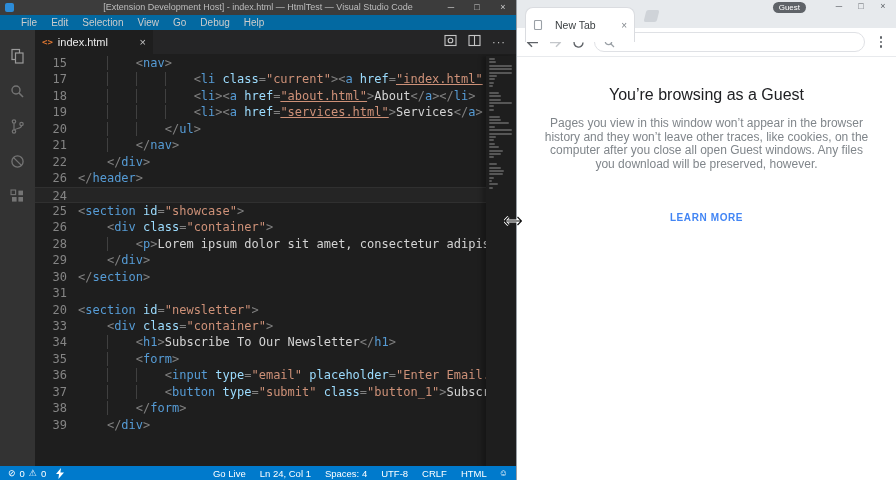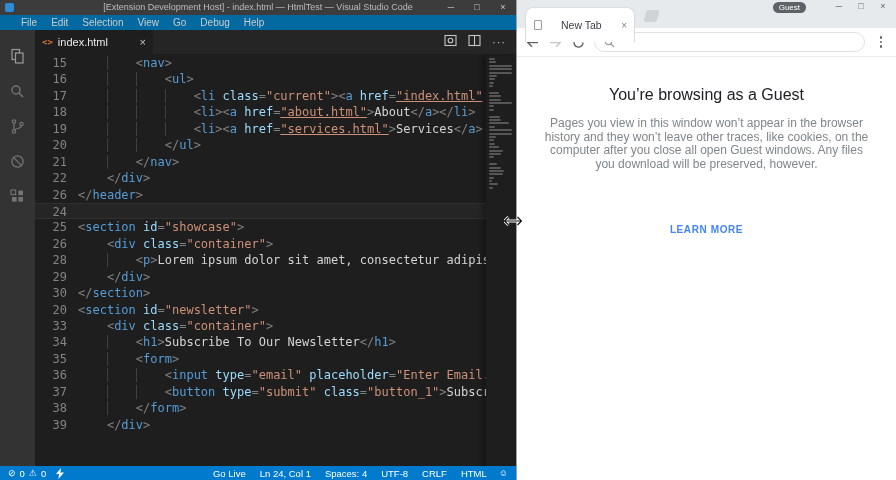--- a/index.html
+++ b/index.html
@@ -57,21 +57,21 @@
   .sb-right { margin-left:auto; display:flex; align-items:center; gap:14px; }
   .sb-item { white-space:nowrap; }
   .sb-ico { font-size:9px; }
 
   
   .browser { position:absolute; left:516px; top:0; width:380px; height:480px; background:#ffffff;
     border-left:1px solid #9aa0a6; }
   .tabstrip { position:relative; height:28px; background:#e7eaed; }
   .b-tab { position:absolute; left:8px; top:7px; width:110px; height:21px; background:#ffffff;
     border:1px solid #dadce0; border-bottom:none; border-radius:8px 8px 0 0;
-    display:flex; align-items:center; padding:17px 7px; gap:18px; }
+    display:flex; align-items:center; padding:17px 7px; gap:12px; }
   .b-tab-title { font-size:10.5px; color:#3c4043; }
   .b-tab-close { margin-left:auto; color:#80868b; font-size:10px; }
   .newtab-btn { position:absolute; left:128px; top:10px; width:13px; height:12px; background:#cfd3d8;
     transform:skewX(-14deg); border-radius:2px; }
   .guest-chip { position:absolute; right:90px; top:2px; height:11px; padding:0 6px; background:#5f6368;
     border-radius:6px; color:#ffffff; font-size:8px; display:flex; align-items:center; }
   .b-controls { position:absolute; right:2px; top:0; display:flex; }
   .b-ctrl { width:22px; height:14px; line-height:13px; text-align:center; font-size:9px; color:#5f6368; }
 
   .toolbar { height:29px; background:#ffffff; border-bottom:1px solid #e8eaed;
@@ -80,21 +80,21 @@
   .omnibox { flex:1; height:20px; border:1px solid #dfe1e5; border-radius:11px; background:#ffffff;
     display:flex; align-items:center; padding:0 9px; gap:6px; }
   .omnibox input { border:none; outline:none; flex:1; font-size:11px; color:#202124; background:transparent;
     font-family:"Liberation Sans",sans-serif; }
   .menu-dots { display:flex; flex-direction:column; gap:2px; align-items:center; width:14px; }
   .menu-dots i { width:2.5px; height:2.5px; border-radius:50%; background:#5f6368; }
 
   .guest-content { text-align:center; padding:0 20px; }
   .guest-heading { margin-top:29px; font-size:16px; font-weight:400; color:#202124; }
   .guest-body { margin:13px auto 0; max-width:332px; font-size:12px; line-height:13.5px; color:#80868b; }
-  .learn-more { display:inline-block; margin-top:53px; font-size:10px; font-weight:bold;
+  .learn-more { display:inline-block; margin-top:41px; font-size:10px; font-weight:bold;
     letter-spacing:.6px; color:#4285f4; text-decoration:none; }
 
   .resize-cursor { position:absolute; left:504px; top:212px; z-index:50; }
 </style>
 </head>
 <body>
 
 <div class="vscode">
 
   <div class="vs-titlebar">
@@ -175,34 +175,34 @@
                 <line x1="6.5" y1="1.5" x2="6.5" y2="11.5" stroke="#c5c5c5" stroke-width="1.1"></line>
               </svg>
           </span>
           <span class="more-actions">···</span>
         </div>
       </div>
 
       <div class="editor">
         <div id="code-lines">
             <div class="code-line"><span class="lnum">15</span><span class="ltext"><span class="ind">    </span><span class="ind ig">    </span><span class="c-p">&lt;</span><span class="c-t">nav</span><span class="c-p">&gt;</span></span></div>
-            <div class="code-line"><span class="lnum">16</span><span class="ltext"><span class="ind">    </span><span class="ind ig">    </span><span class="ind ig">    </span><span class="c-p">&lt;</span><span class="c-t">ul</span><span class="c-p">&gt;</span></span></div>
             <div class="code-line"><span class="lnum">17</span><span class="ltext"><span class="ind">    </span><span class="ind ig">    </span><span class="ind ig">    </span><span class="ind ig">    </span><span class="c-p">&lt;</span><span class="c-t">li</span><span class="c-x"> </span><span class="c-a">class</span><span class="c-p">=</span><span class="c-s">"current"</span><span class="c-p">&gt;&lt;</span><span class="c-t">a</span><span class="c-x"> </span><span class="c-a">href</span><span class="c-p">=</span><span class="c-l">"index.html"</span></span></div>
             <div class="code-line"><span class="lnum">18</span><span class="ltext"><span class="ind">    </span><span class="ind ig">    </span><span class="ind ig">    </span><span class="ind ig">    </span><span class="c-p">&lt;</span><span class="c-t">li</span><span class="c-p">&gt;&lt;</span><span class="c-t">a</span><span class="c-x"> </span><span class="c-a">href</span><span class="c-p">=</span><span class="c-l">"about.html"</span><span class="c-p">&gt;</span><span class="c-x">About</span><span class="c-p">&lt;/</span><span class="c-t">a</span><span class="c-p">&gt;&lt;/</span><span class="c-t">li</span><span class="c-p">&gt;</span></span></div>
             <div class="code-line"><span class="lnum">19</span><span class="ltext"><span class="ind">    </span><span class="ind ig">    </span><span class="ind ig">    </span><span class="ind ig">    </span><span class="c-p">&lt;</span><span class="c-t">li</span><span class="c-p">&gt;&lt;</span><span class="c-t">a</span><span class="c-x"> </span><span class="c-a">href</span><span class="c-p">=</span><span class="c-l">"services.html"</span><span class="c-p">&gt;</span><span class="c-x">Services</span><span class="c-p">&lt;/</span><span class="c-t">a</span><span class="c-p">&gt;</span></span></div>
             <div class="code-line"><span class="lnum">20</span><span class="ltext"><span class="ind">    </span><span class="ind ig">    </span><span class="ind ig">    </span><span class="c-p">&lt;/</span><span class="c-t">ul</span><span class="c-p">&gt;</span></span></div>
             <div class="code-line"><span class="lnum">21</span><span class="ltext"><span class="ind">    </span><span class="ind ig">    </span><span class="c-p">&lt;/</span><span class="c-t">nav</span><span class="c-p">&gt;</span></span></div>
             <div class="code-line"><span class="lnum">22</span><span class="ltext"><span class="ind">    </span><span class="c-p">&lt;/</span><span class="c-t">div</span><span class="c-p">&gt;</span></span></div>
             <div class="code-line"><span class="lnum">26</span><span class="ltext"><span class="c-p">&lt;/</span><span class="c-t">header</span><span class="c-p">&gt;</span></span></div>
             <div class="code-line current"><span class="lnum">24</span><span class="ltext"></span></div>
             <div class="code-line"><span class="lnum">25</span><span class="ltext"><span class="c-p">&lt;</span><span class="c-t">section</span><span class="c-x"> </span><span class="c-a">id</span><span class="c-p">=</span><span class="c-s">"showcase"</span><span class="c-p">&gt;</span></span></div>
             <div class="code-line"><span class="lnum">26</span><span class="ltext"><span class="ind">    </span><span class="c-p">&lt;</span><span class="c-t">div</span><span class="c-x"> </span><span class="c-a">class</span><span class="c-p">=</span><span class="c-s">"container"</span><span class="c-p">&gt;</span></span></div>
             <div class="code-line"><span class="lnum">28</span><span class="ltext"><span class="ind">    </span><span class="ind ig">    </span><span class="c-p">&lt;</span><span class="c-t">p</span><span class="c-p">&gt;</span><span class="c-x">Lorem ipsum dolor sit amet, consectetur adipis</span></span></div>
             <div class="code-line"><span class="lnum">29</span><span class="ltext"><span class="ind">    </span><span class="c-p">&lt;/</span><span class="c-t">div</span><span class="c-p">&gt;</span></span></div>
             <div class="code-line"><span class="lnum">30</span><span class="ltext"><span class="c-p">&lt;/</span><span class="c-t">section</span><span class="c-p">&gt;</span></span></div>
+            <div class="code-line"><span class="lnum">31</span><span class="ltext"></span></div>
             <div class="code-line"><span class="lnum">20</span><span class="ltext"><span class="c-p">&lt;</span><span class="c-t">section</span><span class="c-x"> </span><span class="c-a">id</span><span class="c-p">=</span><span class="c-s">"newsletter"</span><span class="c-p">&gt;</span></span></div>
             <div class="code-line"><span class="lnum">33</span><span class="ltext"><span class="ind">    </span><span class="c-p">&lt;</span><span class="c-t">div</span><span class="c-x"> </span><span class="c-a">class</span><span class="c-p">=</span><span class="c-s">"container"</span><span class="c-p">&gt;</span></span></div>
             <div class="code-line"><span class="lnum">34</span><span class="ltext"><span class="ind">    </span><span class="ind ig">    </span><span class="c-p">&lt;</span><span class="c-t">h1</span><span class="c-p">&gt;</span><span class="c-x">Subscribe To Our Newsletter</span><span class="c-p">&lt;/</span><span class="c-t">h1</span><span class="c-p">&gt;</span></span></div>
             <div class="code-line"><span class="lnum">35</span><span class="ltext"><span class="ind">    </span><span class="ind ig">    </span><span class="c-p">&lt;</span><span class="c-t">form</span><span class="c-p">&gt;</span></span></div>
             <div class="code-line"><span class="lnum">36</span><span class="ltext"><span class="ind">    </span><span class="ind ig">    </span><span class="ind ig">    </span><span class="c-p">&lt;</span><span class="c-t">input</span><span class="c-x"> </span><span class="c-a">type</span><span class="c-p">=</span><span class="c-s">"email"</span><span class="c-x"> </span><span class="c-a">placeholder</span><span class="c-p">=</span><span class="c-s">"Enter Email..</span></span></div>
             <div class="code-line"><span class="lnum">37</span><span class="ltext"><span class="ind">    </span><span class="ind ig">    </span><span class="ind ig">    </span><span class="c-p">&lt;</span><span class="c-t">button</span><span class="c-x"> </span><span class="c-a">type</span><span class="c-p">=</span><span class="c-s">"submit"</span><span class="c-x"> </span><span class="c-a">class</span><span class="c-p">=</span><span class="c-s">"button_1"</span><span class="c-p">&gt;</span><span class="c-x">Subscri</span></span></div>
             <div class="code-line"><span class="lnum">38</span><span class="ltext"><span class="ind">    </span><span class="ind ig">    </span><span class="c-p">&lt;/</span><span class="c-t">form</span><span class="c-p">&gt;</span></span></div>
             <div class="code-line"><span class="lnum">39</span><span class="ltext"><span class="ind">    </span><span class="c-p">&lt;/</span><span class="c-t">div</span><span class="c-p">&gt;</span></span></div>
           </div>
         <div class="minimap">

